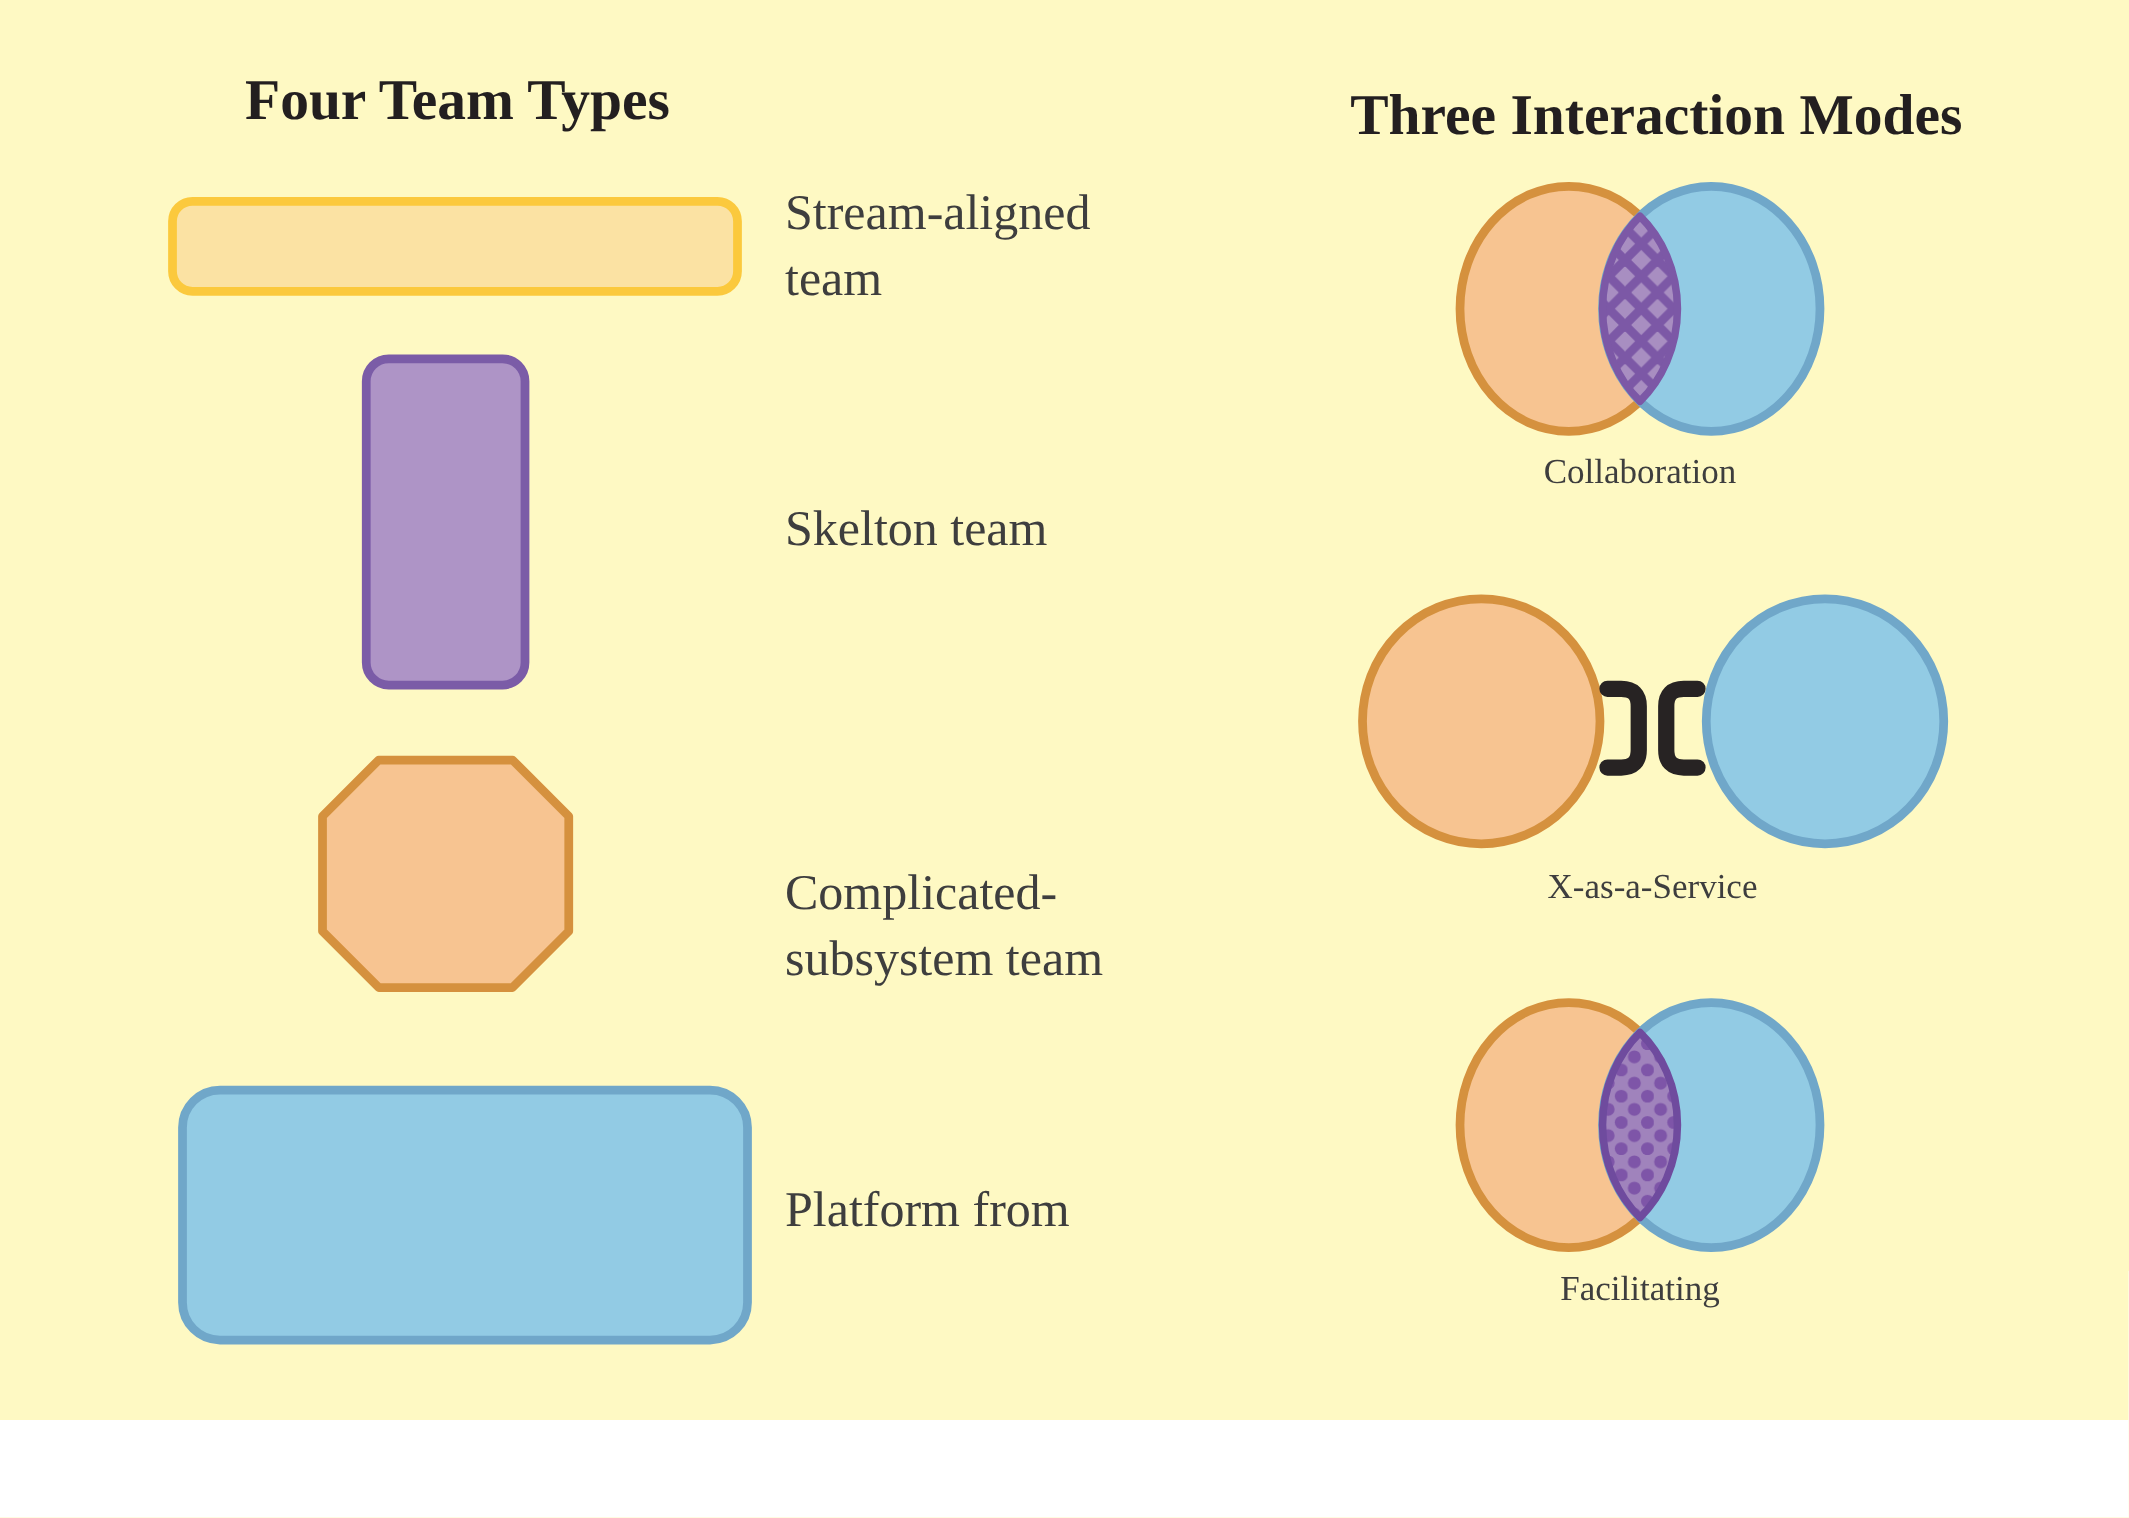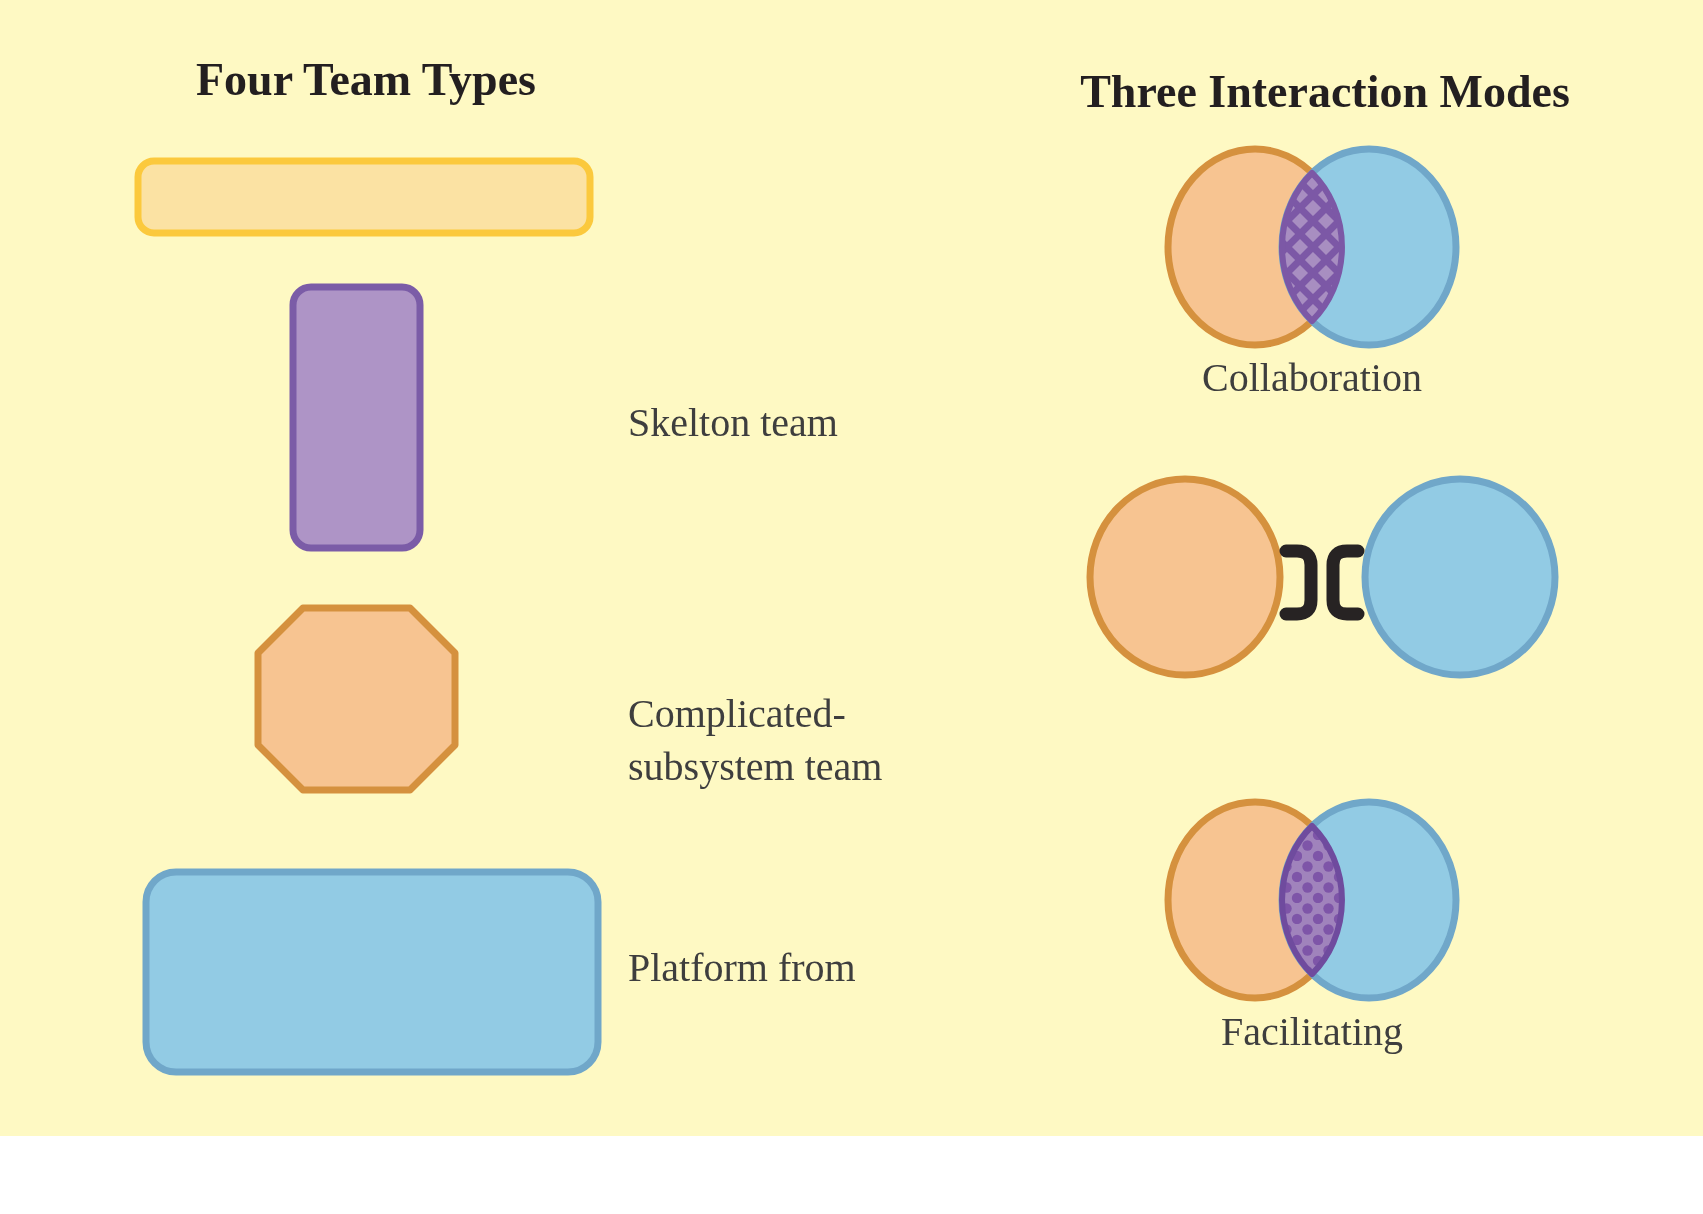--- a/index.html
+++ b/index.html
@@ -15,21 +15,21 @@
   .title{
     font-size:46px;font-weight:700;line-height:56px;
     color:#231F20;letter-spacing:0px;
   }
   .ctr{transform:translateX(-50%);text-align:center;}
   .team-label{
     font-size:40px;font-weight:400;line-height:53px;
     color:#3E3E3E;
   }
   .mode-label{
-    font-size:40px;font-weight:400;line-height:50px;
+    font-size:28px;font-weight:400;line-height:50px;
     color:#3E3E3E;
   }
   .footer{
     font-size:30px;font-weight:400;line-height:38px;
     color:#3F3F3F;
   }
   .footer .book{font-style:italic;}
 </style>
 </head>
 <body>
@@ -71,26 +71,28 @@
     <ellipse cx="1255" cy="900" rx="87" ry="98" stroke="#D5913E" stroke-width="7" fill="#F7C491"></ellipse>
     <ellipse cx="1369" cy="900" rx="87" ry="98" stroke="#70A7C9" stroke-width="7" fill="#92CBE4"></ellipse>
     <path d="M 1312 826 A 87 98 0 0 0 1312 974 A 87 98 0 0 0 1312 826 Z" stroke="none" fill="#A083BC"></path>
     <path d="M 1312 826 A 87 98 0 0 0 1312 974 A 87 98 0 0 0 1312 826 Z" fill="url(#dots)" stroke="#6F4B9E" stroke-width="6" stroke-linejoin="round"></path>
   </svg>
 
   <div class="txt title ctr" style="left:366px;top:52px;">Four Team Types</div>
 
   <div class="txt title ctr" style="left:1325px;top:52px;margin-top:12px;">Three Interaction Modes</div>
 
+  <div class="txt team-label" style="left:628px;top:143px;"><span>Stream-aligned</span><br><span>team</span></div>
 
   <div class="txt team-label" style="left:628px;top:396px;">Skelton team</div>
 
   <div class="txt team-label" style="left:628px;top:639px;margin-top:48px;"><span>Complicated-</span><br><span>subsystem team</span></div>
 
   <div class="txt team-label" style="left:628px;top:941px;">Platform from</div>
 
   <div class="txt mode-label ctr" style="left:1312px;top:353px;">Collaboration</div>
 
+  <div class="txt mode-label ctr" style="left:1322px;top:685px;">X-as-a-Service</div>
 
   <div class="txt mode-label ctr" style="left:1312px;top:1007px;">Facilitating</div>
 
 
 </div>
 
 </body></html>

